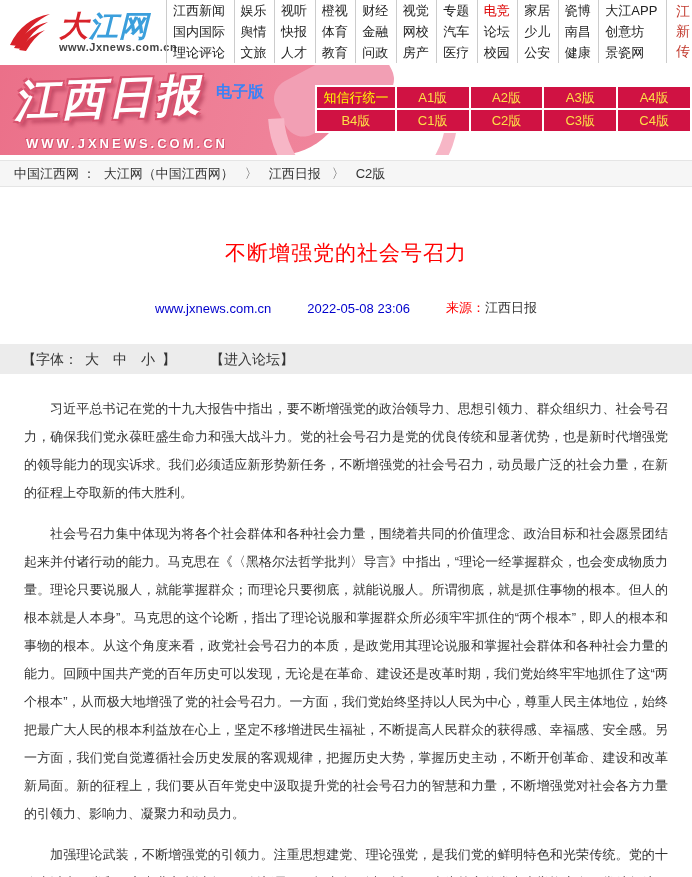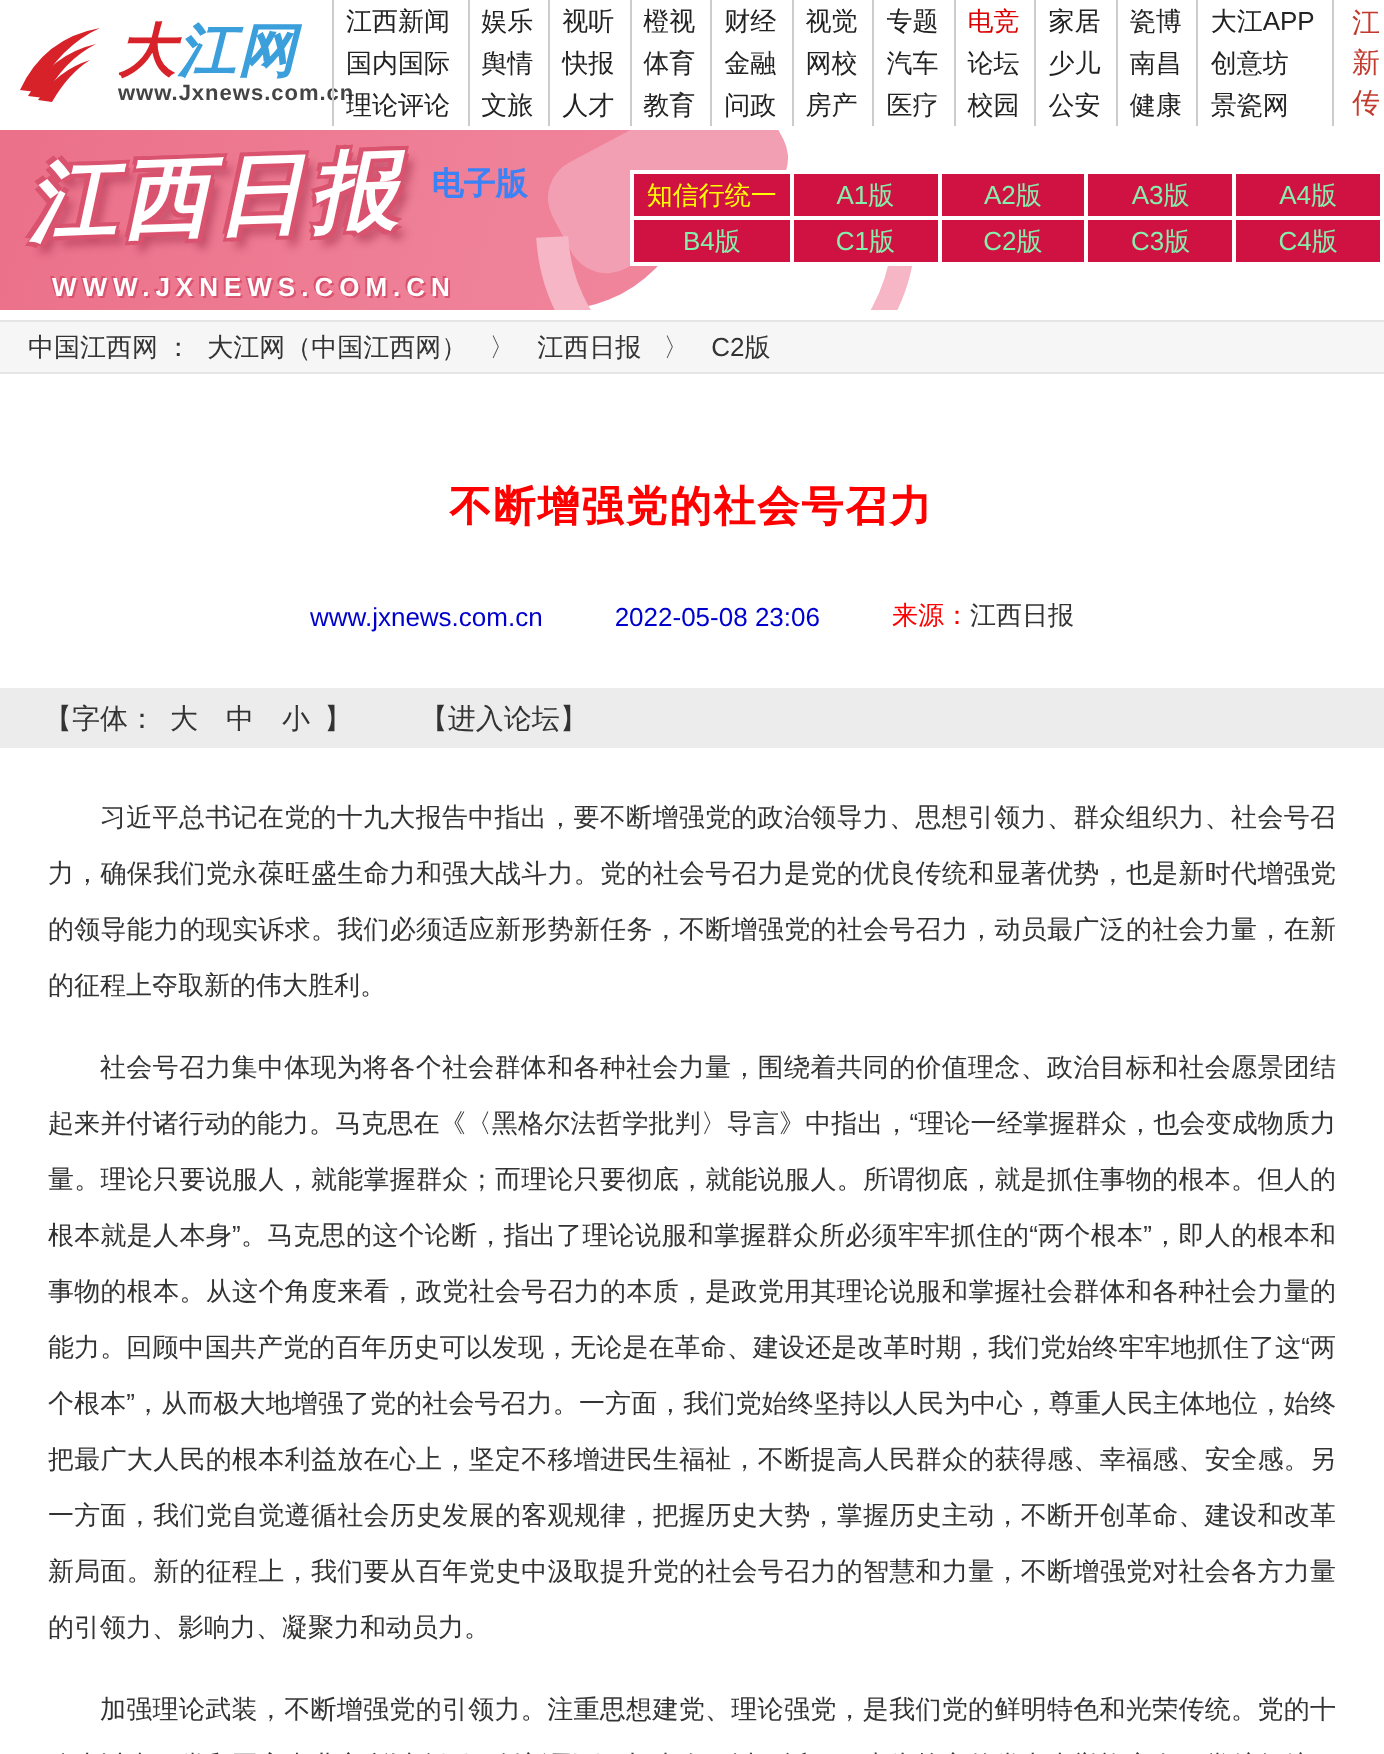--- a/index.html
+++ b/index.html
@@ -67,35 +67,35 @@
   .edition-label{
     position:absolute;left:216px;top:17px;color:#3b82f6;font-weight:bold;font-size:16px;
   }
   .banner-url{
     position:absolute;left:26px;bottom:4px;color:#fff;font-weight:bold;font-size:13px;
     letter-spacing:3px;text-shadow:1px 1px 0 #d9536f,-1px -1px 0 #d9536f;
   }
   table.editions{position:absolute;left:315px;top:20px;border-collapse:collapse;}
   table.editions td{
     width:82px;height:23px;background:var(--edition-red);border:2px solid #fff;
-    color:#86efac;font-size:13px;text-align:center;cursor:pointer;white-space:nowrap;
+    color:#fde047;font-size:13px;text-align:center;cursor:pointer;white-space:nowrap;
   }
   table.editions td.active{color:var(--active-yellow);}
   
   .breadcrumb{
     margin-top:5px;height:27px;line-height:25px;background:#f6f6f6;
     border-top:1px solid #e5e5e5;border-bottom:1px solid #e5e5e5;
     padding-left:14px;font-size:13px;color:#333;
   }
   .breadcrumb .crumb{cursor:pointer;}
   .breadcrumb .sep{margin:0 11px;color:#555;}
   .breadcrumb .bc-label{margin-right:8px;}
   
   .article-title{
-    text-align:center;color:var(--title-red);font-size:21px;font-weight:bold;
+    text-align:center;color:var(--title-red);font-size:21px;font-weight:normal;
     margin:52px 0 0;letter-spacing:1px;
   }
   .meta{display:flex;justify-content:center;align-items:center;gap:36px;margin-top:32px;font-size:13px;color:#333;}
   .meta .blue{color:var(--link-blue);}
   .meta .source-label{color:var(--title-red);}
   .toolbar{
     margin-top:27px;background:#ececec;height:30px;line-height:30px;
     padding-left:22px;font-size:14px;color:#333;
   }
   .toolbar .size-btn{margin:0 7px;cursor:pointer;}

